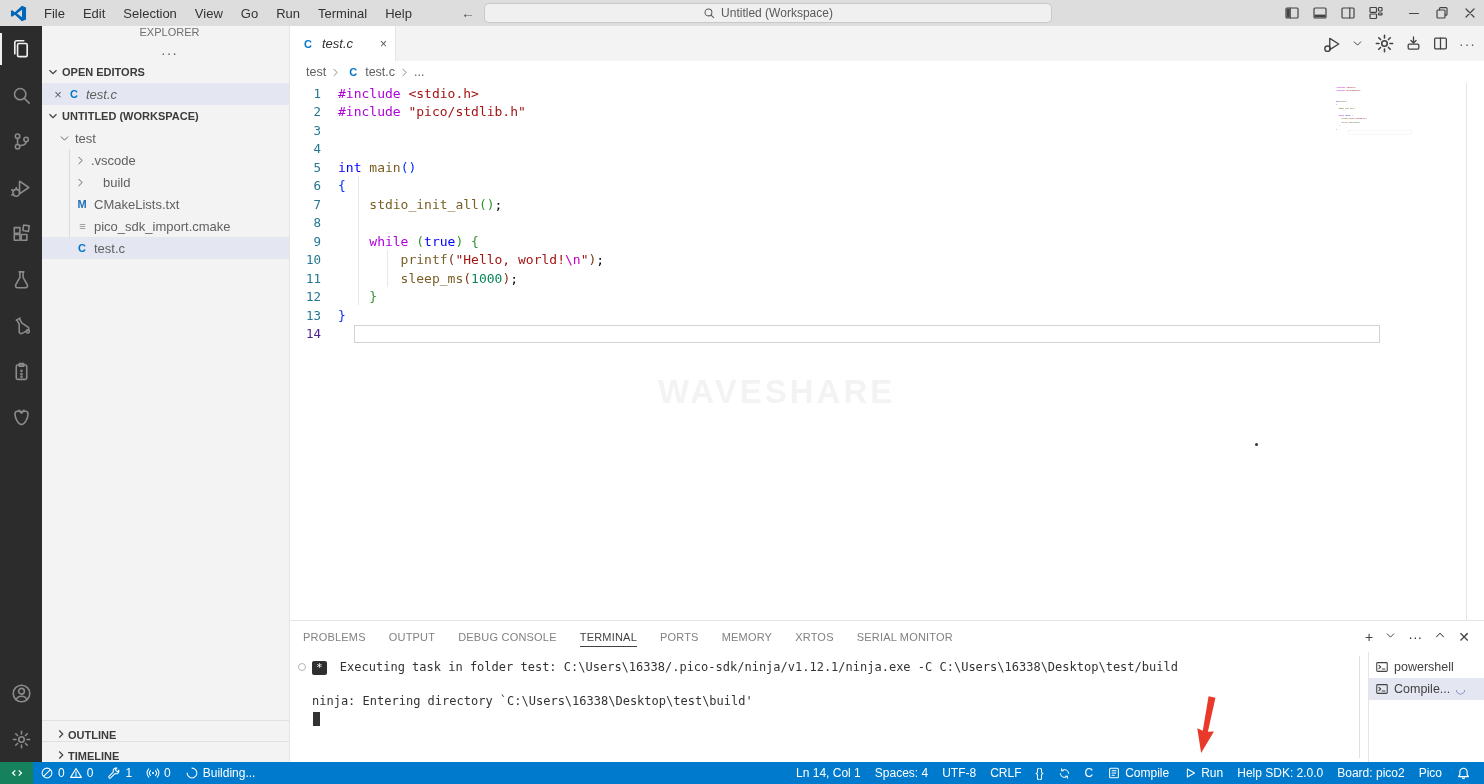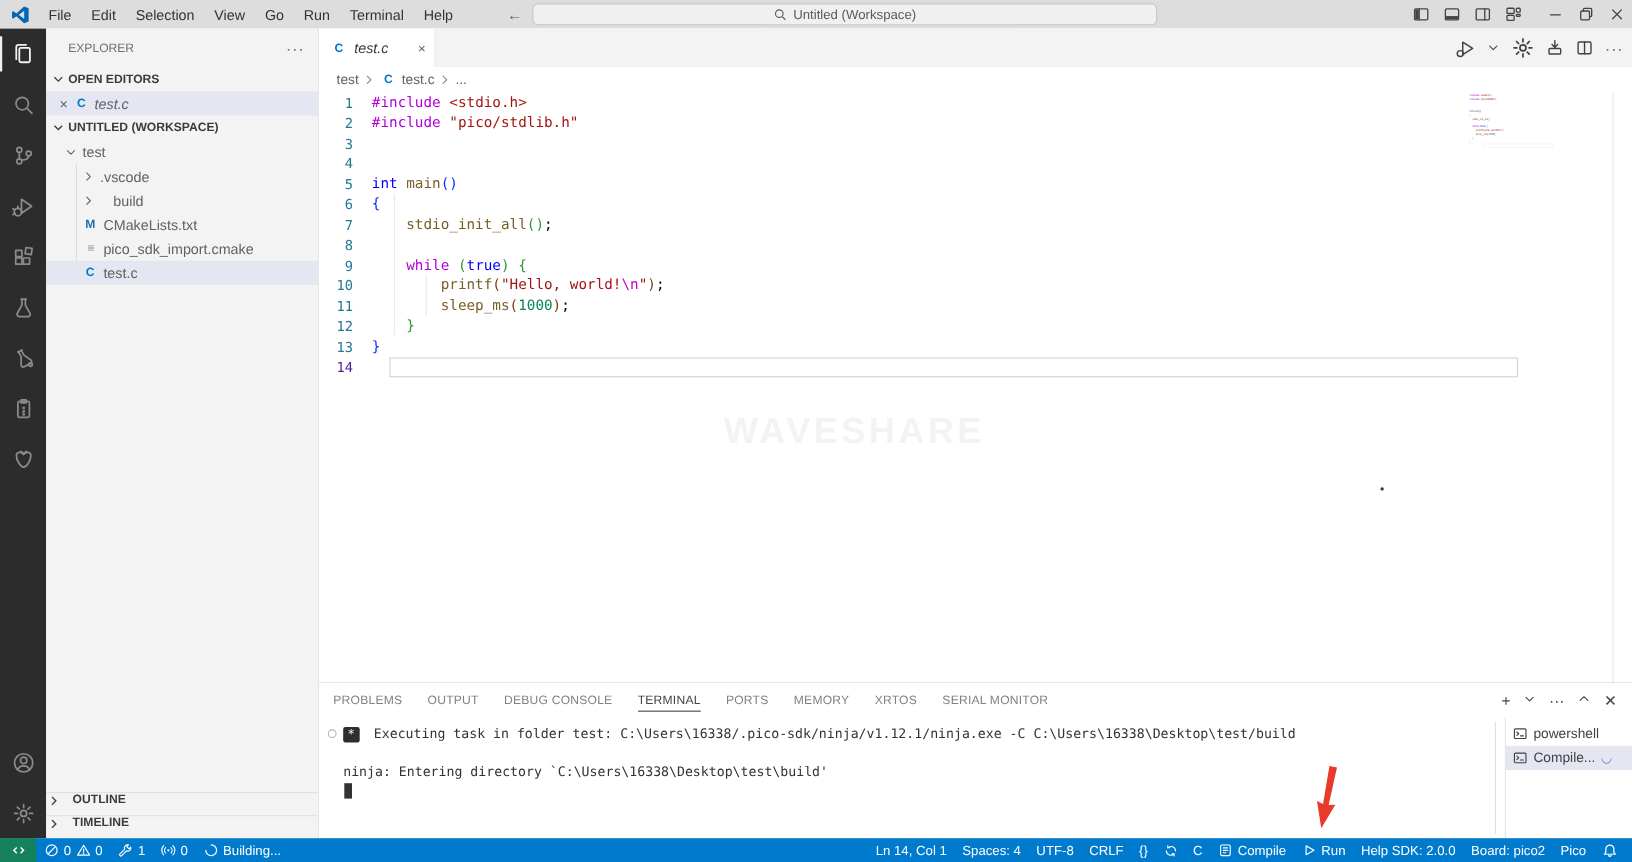--- a/index.html
+++ b/index.html
@@ -22,33 +22,33 @@
   
   .main { position:absolute; left:0; top:26px; width:1484px; height:736px; display:flex; }
 
   .activitybar { width:42px; background:#2c2c2c; display:flex; flex-direction:column; align-items:center; flex:none; }
   .ab-item { width:42px; height:46px; display:flex; align-items:center; justify-content:center; color:#8b8b8b; position:relative; }
   .ab-item.active { color:#f0f0f0; }
   .ab-item.active::before { content:""; position:absolute; left:0; top:7px; bottom:7px; width:2px; background:#f0f0f0; }
   .ab-bottom { margin-top:auto; display:flex; flex-direction:column; align-items:center; }
 
   .sidebar { width:248px; background:#f3f3f3; flex:none; position:relative; border-right:1px solid #e5e5e5; display:flex; flex-direction:column; }
-  .sb-header { height:35px; display:flex; align-items:center; justify-content:space-between; padding:0 12px 0 20px; color:#6f6f6f; font-size:11px; }
+  .sb-header { height:35px; display:flex; align-items:center; justify-content:space-between; padding:0 12px 0 20px; color:#6f6f6f; font-size:11px;flex-direction:column; }
   .sb-more { letter-spacing:1px; color:#616161; font-size:14px; }
   .section-header { height:22px; display:flex; align-items:center; gap:2px; font-size:11px; font-weight:bold; color:#3b3b3b; padding-left:4px; }
   .row { height:22px; display:flex; align-items:center; font-size:13px; color:#616161; position:relative; }
   .row.selected { background:#e4e6f1; }
   .row .close-x { width:16px; text-align:center; color:#616161; margin-left:8px; }
   .file-letter { font-weight:bold; font-size:11px; width:16px; text-align:center; flex:none; }
   .c-letter { color:#0078c8; }
   .m-letter { color:#1f6fb5; }
   .list-glyph { color:#8a8a8a; width:16px; text-align:center; flex:none; font-size:11px; letter-spacing:-1px; }
   .tree-indent-line { position:absolute; left:27px; top:0; bottom:0; width:1px; background:#dcdcdc; }
   .sb-bottom { margin-top:auto; }
-  .sb-collapsed { height:21px; border-top:1px solid #e0e0e0; display:flex; align-items:flex-start; gap:10px; padding-left:0; font-size:11px; font-weight:bold; color:#3b3b3b; }
+  .sb-collapsed { height:21px; border-top:1px solid #e0e0e0; display:flex; align-items:flex-end; gap:0; padding-left:12px; font-size:11px; font-weight:bold; color:#3b3b3b; }
   .row.italic .fname { font-style:italic; }
 
   
   .editor-col { flex:1; display:flex; flex-direction:column; position:relative; background:#fff; }
   .tabbar { height:35px; background:#f3f3f3; display:flex; align-items:stretch; position:relative; }
   .tab { width:106px; background:#fff; display:flex; align-items:center; padding:0 8px 0 10px; gap:6px; border-right:1px solid #e5e5e5; }
   .tab-label { font-style:italic; color:#333; flex:1; }
   .tab-close { color:#555; font-size:12px; }
   .editor-actions { position:absolute; right:8px; top:0; height:35px; display:flex; align-items:center; gap:10px; color:#424242; }
   .breadcrumb { height:22px; display:flex; align-items:center; padding-left:16px; gap:3px; font-size:12.5px; color:#616161; }

